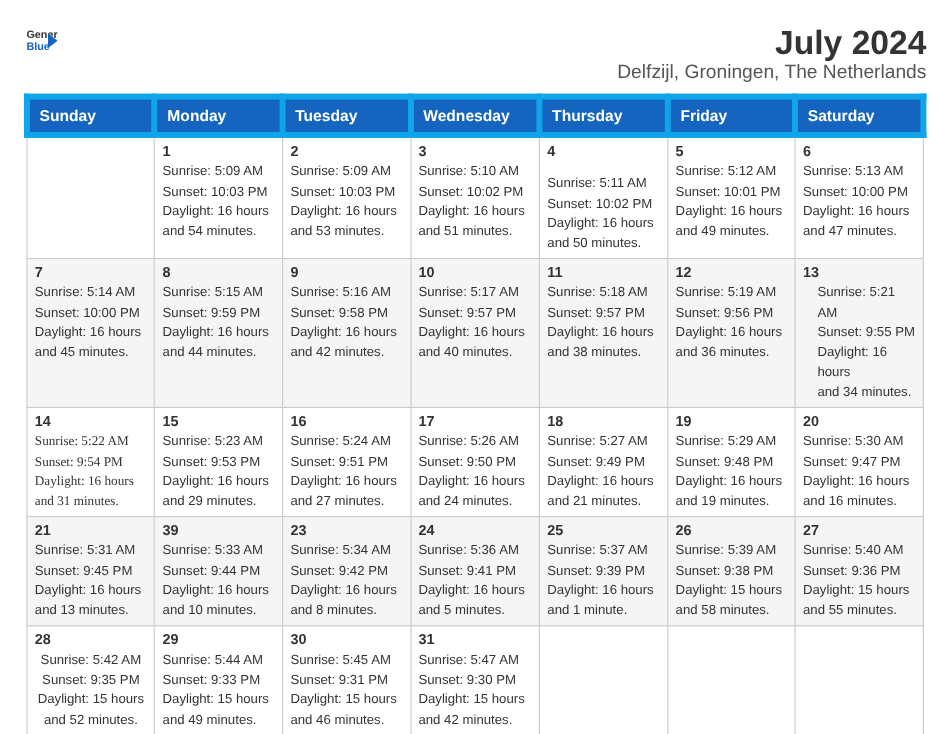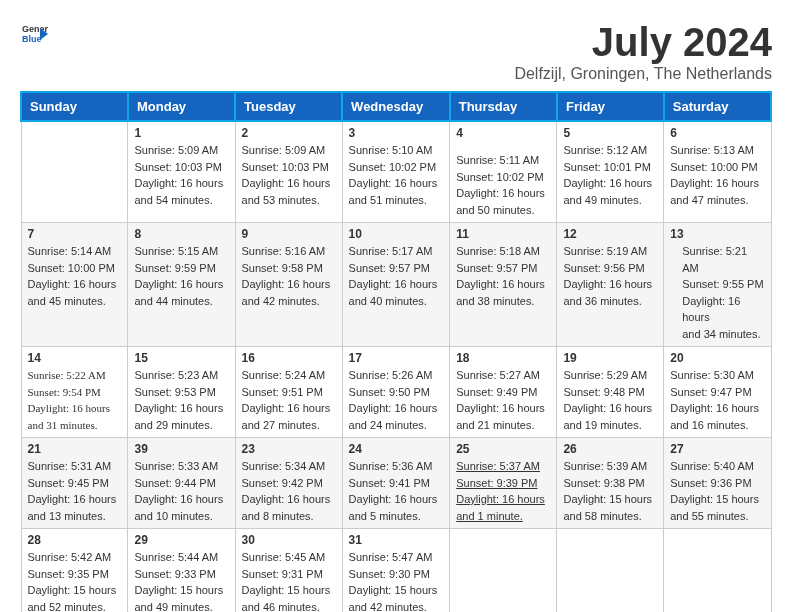--- a/index.html
+++ b/index.html
@@ -22,40 +22,40 @@
     }
     .logo-icon {
       width: 28px;
       height: 28px;
       margin-right: 4px;
     }
     .title-area {
       text-align: right;
     }
     .month-title {
-      font-size: 40px;
+      font-size: 28px;
       font-weight: bold;
       color: #333;
     }
     .location-title {
       font-size: 16px;
       color: #555;
     }
     .calendar-table {
       width: 100%;
       border-collapse: collapse;
       border: 1px solid #ccc;
     }
     .calendar-table th {
       background-color: #1565c0;
       color: white;
       padding: 6px 8px;
       text-align: left;
       font-size: 13px;
-      border: 2px solid #0ea5e9;
+      border: 5px solid #0ea5e9;
     }
     .calendar-table td {
       border: 1px solid #ccc;
       vertical-align: top;
       padding: 4px 6px;
       font-size: 11px;
       color: #333;
       width: 108px;
       min-height: 80px;
     }
@@ -281,21 +281,21 @@
         </td>
         <td>
           <span class="day-num">24</span>
           <div class="day-info" style="white-space: pre-line;">Sunrise: 5:36 AM
 Sunset: 9:41 PM
 Daylight: 16 hours
 and 5 minutes.</div>
         </td>
         <td>
           <span class="day-num">25</span>
-          <div class="day-info" style="white-space: pre-line; text-decoration: underline;">Sunrise: 5:37 AM
+          <div class="day-info" style="white-space: pre-line;">Sunrise: 5:37 AM
 Sunset: 9:39 PM
 Daylight: 16 hours
 and 1 minute.</div>
         </td>
         <td>
           <span class="day-num">26</span>
           <div class="day-info" style="white-space: pre-line;">Sunrise: 5:39 AM
 Sunset: 9:38 PM
 Daylight: 15 hours
 and 58 minutes.</div>
@@ -304,21 +304,21 @@
           <span class="day-num">27</span>
           <div class="day-info" style="white-space: pre-line;">Sunrise: 5:40 AM
 Sunset: 9:36 PM
 Daylight: 15 hours
 and 55 minutes.</div>
         </td>
       </tr>
       <tr>
         <td>
           <span class="day-num">28</span>
-          <div class="day-info" style="white-space: pre-line;">Sunrise: 5:42 AM
+          <div class="day-info" style="white-space: pre-line; text-align: center;">Sunrise: 5:42 AM
 Sunset: 9:35 PM
 Daylight: 15 hours
 and 52 minutes.</div>
         </td>
         <td>
           <span class="day-num">29</span>
           <div class="day-info" style="white-space: pre-line;">Sunrise: 5:44 AM
 Sunset: 9:33 PM
 Daylight: 15 hours
 and 49 minutes.</div>

